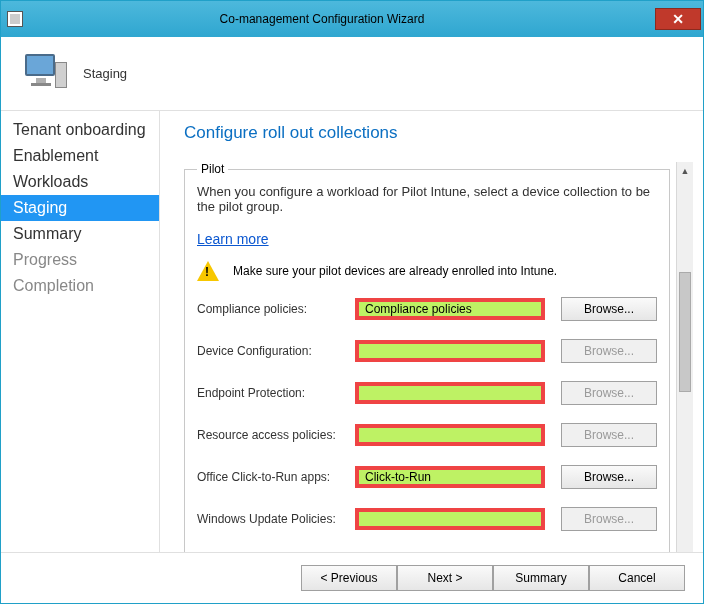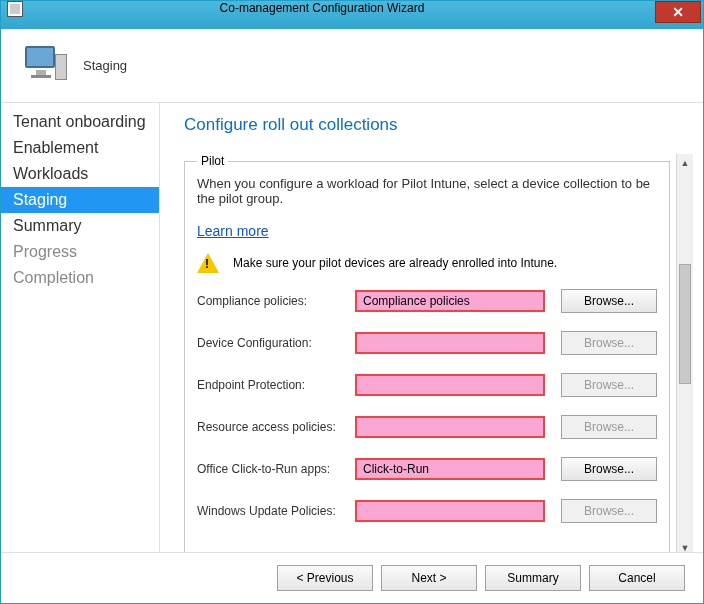--- a/index.html
+++ b/index.html
@@ -12,24 +12,24 @@
   }
   .window {
     width: 704px;
     height: 604px;
     border: 1px solid #20a0c8;
     background: #fff;
     display: flex;
     flex-direction: column;
   }
   .titlebar {
-    height: 28px;
+    height: 36px;
     background: linear-gradient(#4db8dc, #2fa6d0);
     display: flex;
-    align-items: flex-start;
+    align-items: center;
     position: relative;
     color: #000;
   }
   .titlebar .sysicon {
     width: 16px; height: 16px;
     margin: 0 6px;
     background: #fff;
     border: 1px solid #555;
     position: relative;
   }
@@ -143,33 +143,33 @@
   .warnrow{ display:flex; align-items:center; margin:14px 0 16px 0;}
   .warnicon{
     width:0;height:0;border-left:11px solid transparent;border-right:11px solid transparent;border-bottom:20px solid #f7c700;position:relative;margin-right:14px;
   }
   .warnicon::after{content:"!";position:absolute;left:-3px;top:4px;font-weight:bold;color:#000;font-size:12px;}
   .row{
     display:flex; align-items:center; margin: 10px 0 18px 0;
   }
   .row .lbl{ width:158px; color:#333;}
   .row input[type=text]{
-    width:190px; height:22px; border:2px solid #ef4444; padding:2px 6px; font-family:inherit; font-size:12px; background:#f9a8d4;
+    width:190px; height:22px; border:4px solid #ef4444; padding:2px 6px; font-family:inherit; font-size:12px; background:#bef264;
   }
   .row button.browse{
     margin-left:16px; width:96px; height:24px; font-family:inherit; font-size:12px;
     border:1px solid #a0a0a0; background:linear-gradient(#fafafa,#e6e6e6); cursor:pointer;
   }
   .row button.browse:disabled{ color:#9a9a9a; background:#f0f0f0; cursor:default;}
   .footer{
     border-top:1px solid #e0e0e0;
     padding:12px 18px;
     display:flex;
     justify-content:flex-end;
-    gap:8px;
+    gap:0;
   }
   .footer button{
     width:96px;height:26px;font-family:inherit;font-size:12px;
     border:1px solid #a0a0a0;background:linear-gradient(#fafafa,#e6e6e6);cursor:pointer;
   }
 </style>
 </head>
 <body>
 
 <div class="window">

